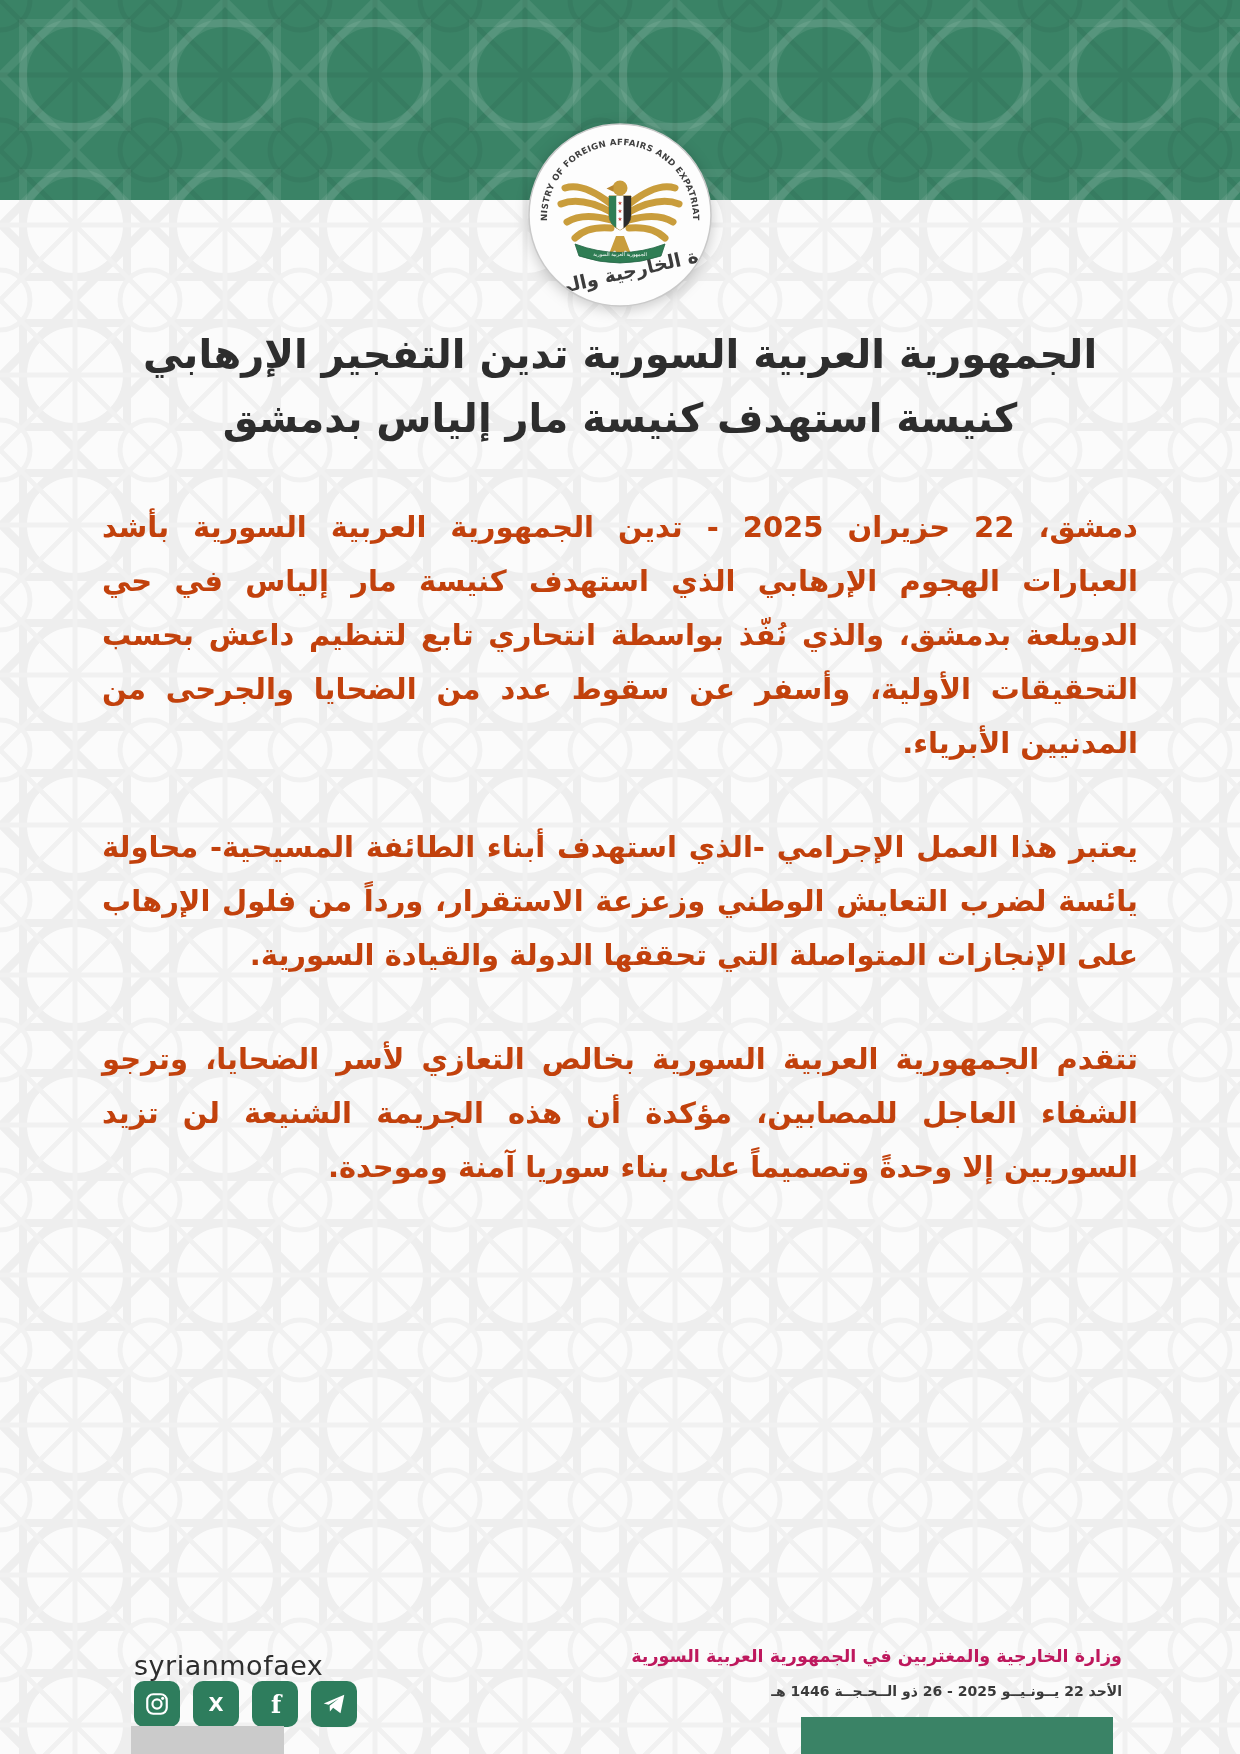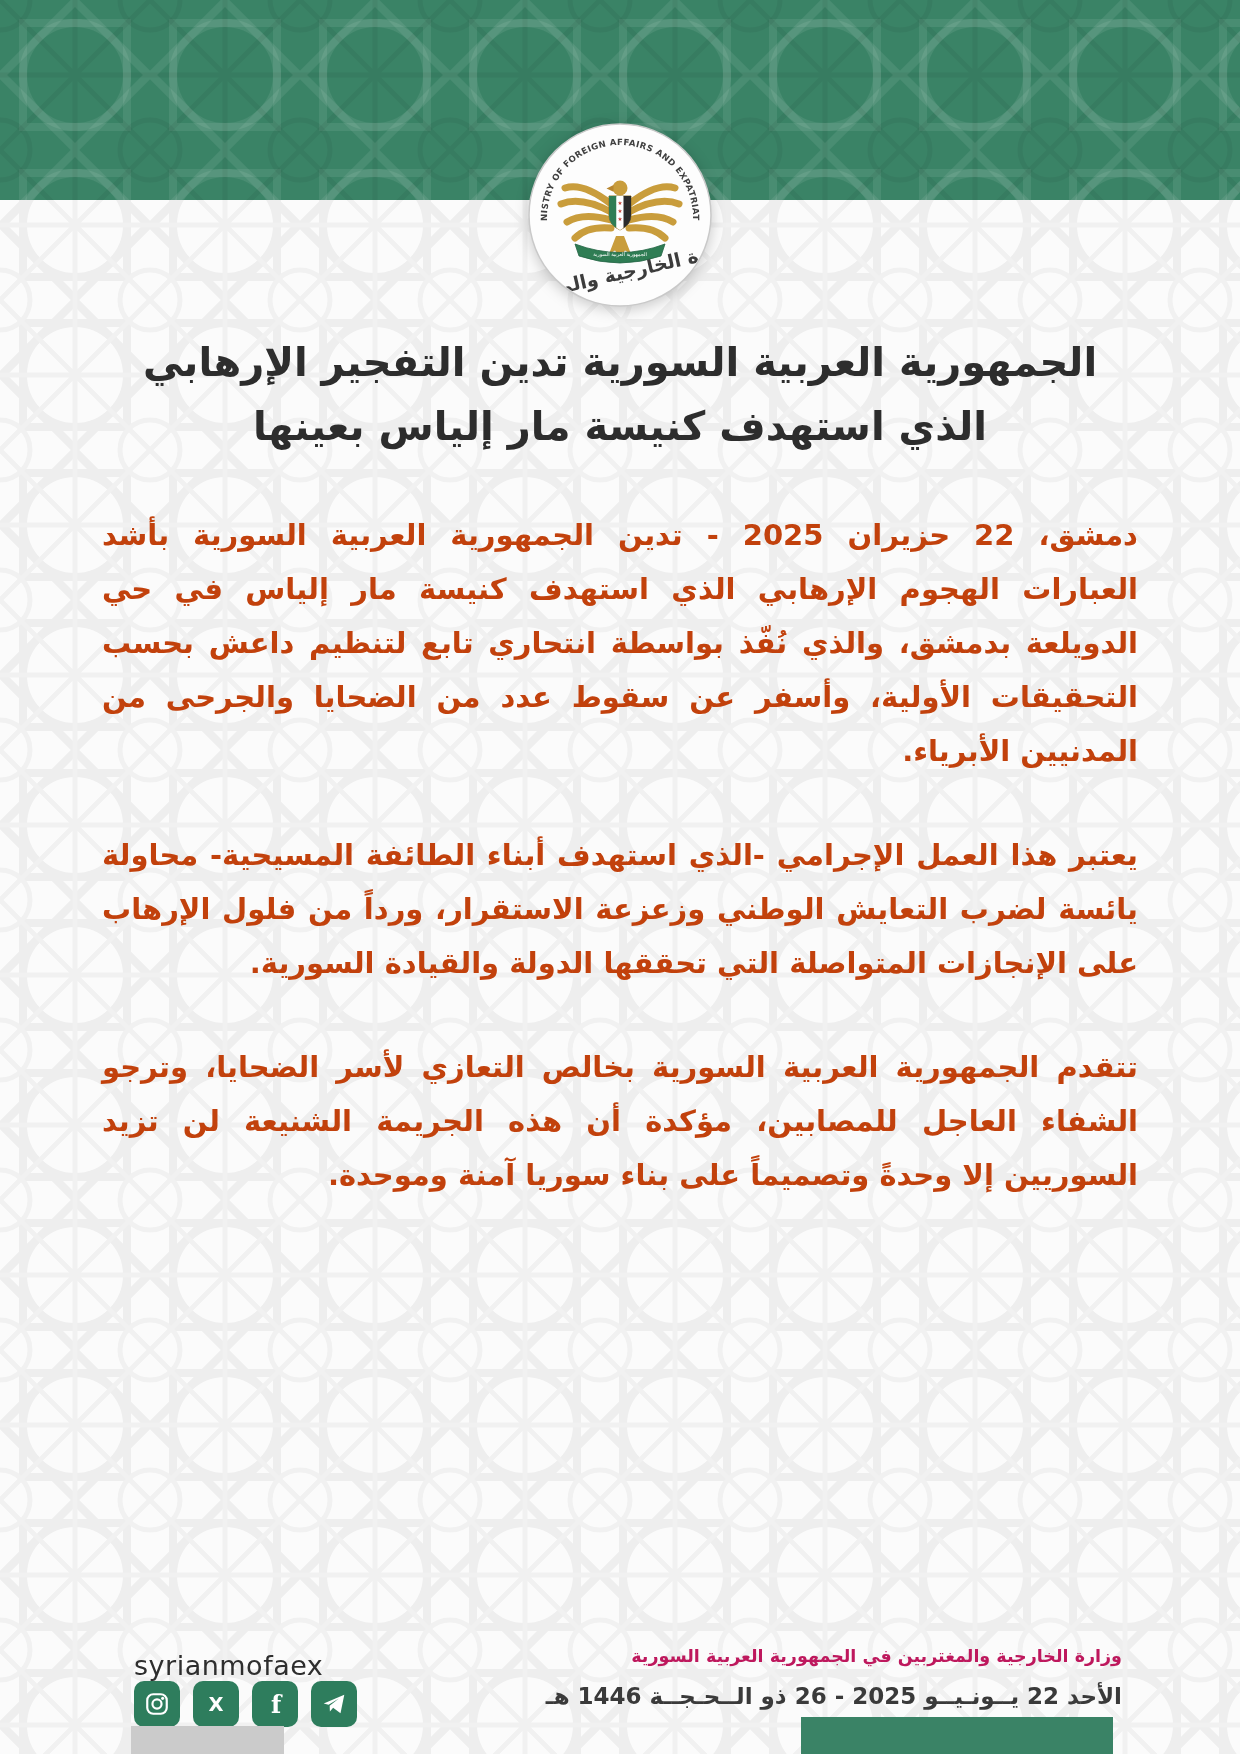--- a/index.html
+++ b/index.html
@@ -18,21 +18,21 @@
   .bg-svg {
     position: absolute;
     inset: 0;
     z-index: 0;
     display: block;
   }
 
   .content {
     position: relative;
     z-index: 1;
-    padding: 8px 102px;
+    padding: 0 102px;
   }
 
   
   .emblem {
     position: absolute;
     z-index: 2;
     top: 120px;
     left: 50%;
     transform: translateX(-50%);
     width: 190px;
@@ -99,21 +99,21 @@
     text-align: right;
     direction: rtl;
   }
   .footer-line1 {
     font-size: 17.5px;
     font-weight: bold;
     color: #be185d;
     margin-bottom: 17px;
   }
   .footer-line2 {
-    font-size: 23px;
+    font-size: 14px;
     font-weight: bold;
     color: #3a3a3a;
   }
 
   .gray-bar {
     position: absolute;
     z-index: 1;
     left: 131px;
     bottom: 0;
     width: 153px;
@@ -226,21 +226,21 @@
         <path d="M50 124 Q 95 141 140 124 L 136 136 Q 95 150 54 136 Z" fill="#2f7d54" stroke="#246545" stroke-width="0.8"></path>
         <text x="95" y="135.5" font-size="5" fill="#ffffff" text-anchor="middle">الجمهورية العربية السورية</text>
       </g>
     </g>
   </svg>
 
   <div class="content">
 
     <div class="title-block">
       <div class="title-line">الجمهورية العربية السورية تدين التفجير الإرهابي</div>
-      <div class="title-line">الذي استهدف كنيسة مار إلياس بعينها</div>
+      <div class="title-line">كنيسة استهدف كنيسة مار إلياس بدمشق</div>
     </div>
 
     <div class="body-block">
       <p class="para">دمشق، 22 حزيران 2025 - تدين الجمهورية العربية السورية بأشد العبارات الهجوم الإرهابي الذي استهدف كنيسة مار إلياس في حي الدويلعة بدمشق، والذي نُفّذ بواسطة انتحاري تابع لتنظيم داعش بحسب التحقيقات الأولية، وأسفر عن سقوط عدد من الضحايا والجرحى من المدنيين الأبرياء.</p>
       <p class="para">يعتبر هذا العمل الإجرامي -الذي استهدف أبناء الطائفة المسيحية- محاولة يائسة لضرب التعايش الوطني وزعزعة الاستقرار، ورداً من فلول الإرهاب على الإنجازات المتواصلة التي تحققها الدولة والقيادة السورية.</p>
       <p class="para">تتقدم الجمهورية العربية السورية بخالص التعازي لأسر الضحايا، وترجو الشفاء العاجل للمصابين، مؤكدة أن هذه الجريمة الشنيعة لن تزيد السوريين إلا وحدةً وتصميماً على بناء سوريا آمنة وموحدة.</p>
     </div>
   </div>
 
   <div class="footer-left">

